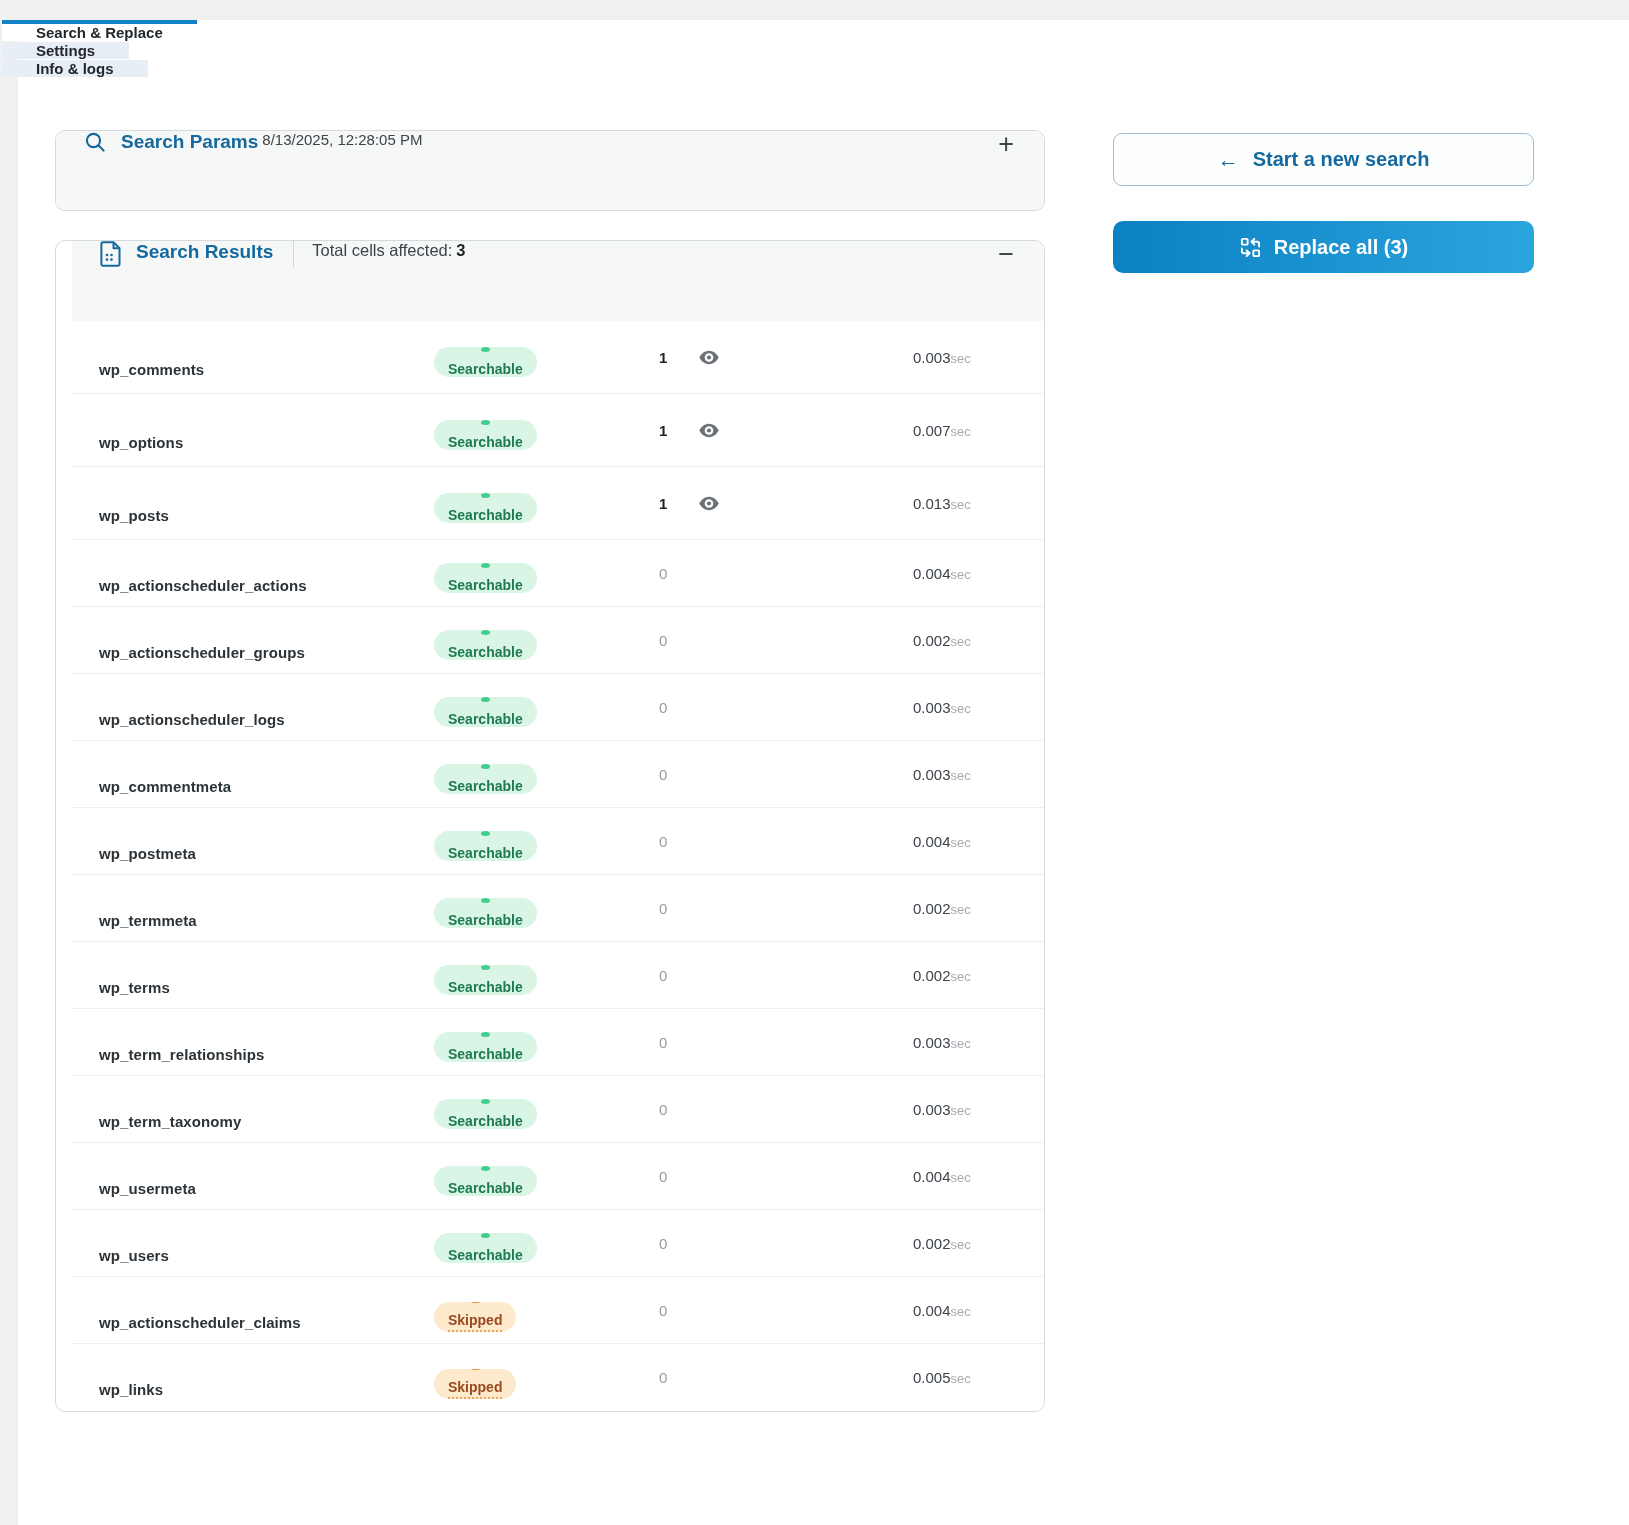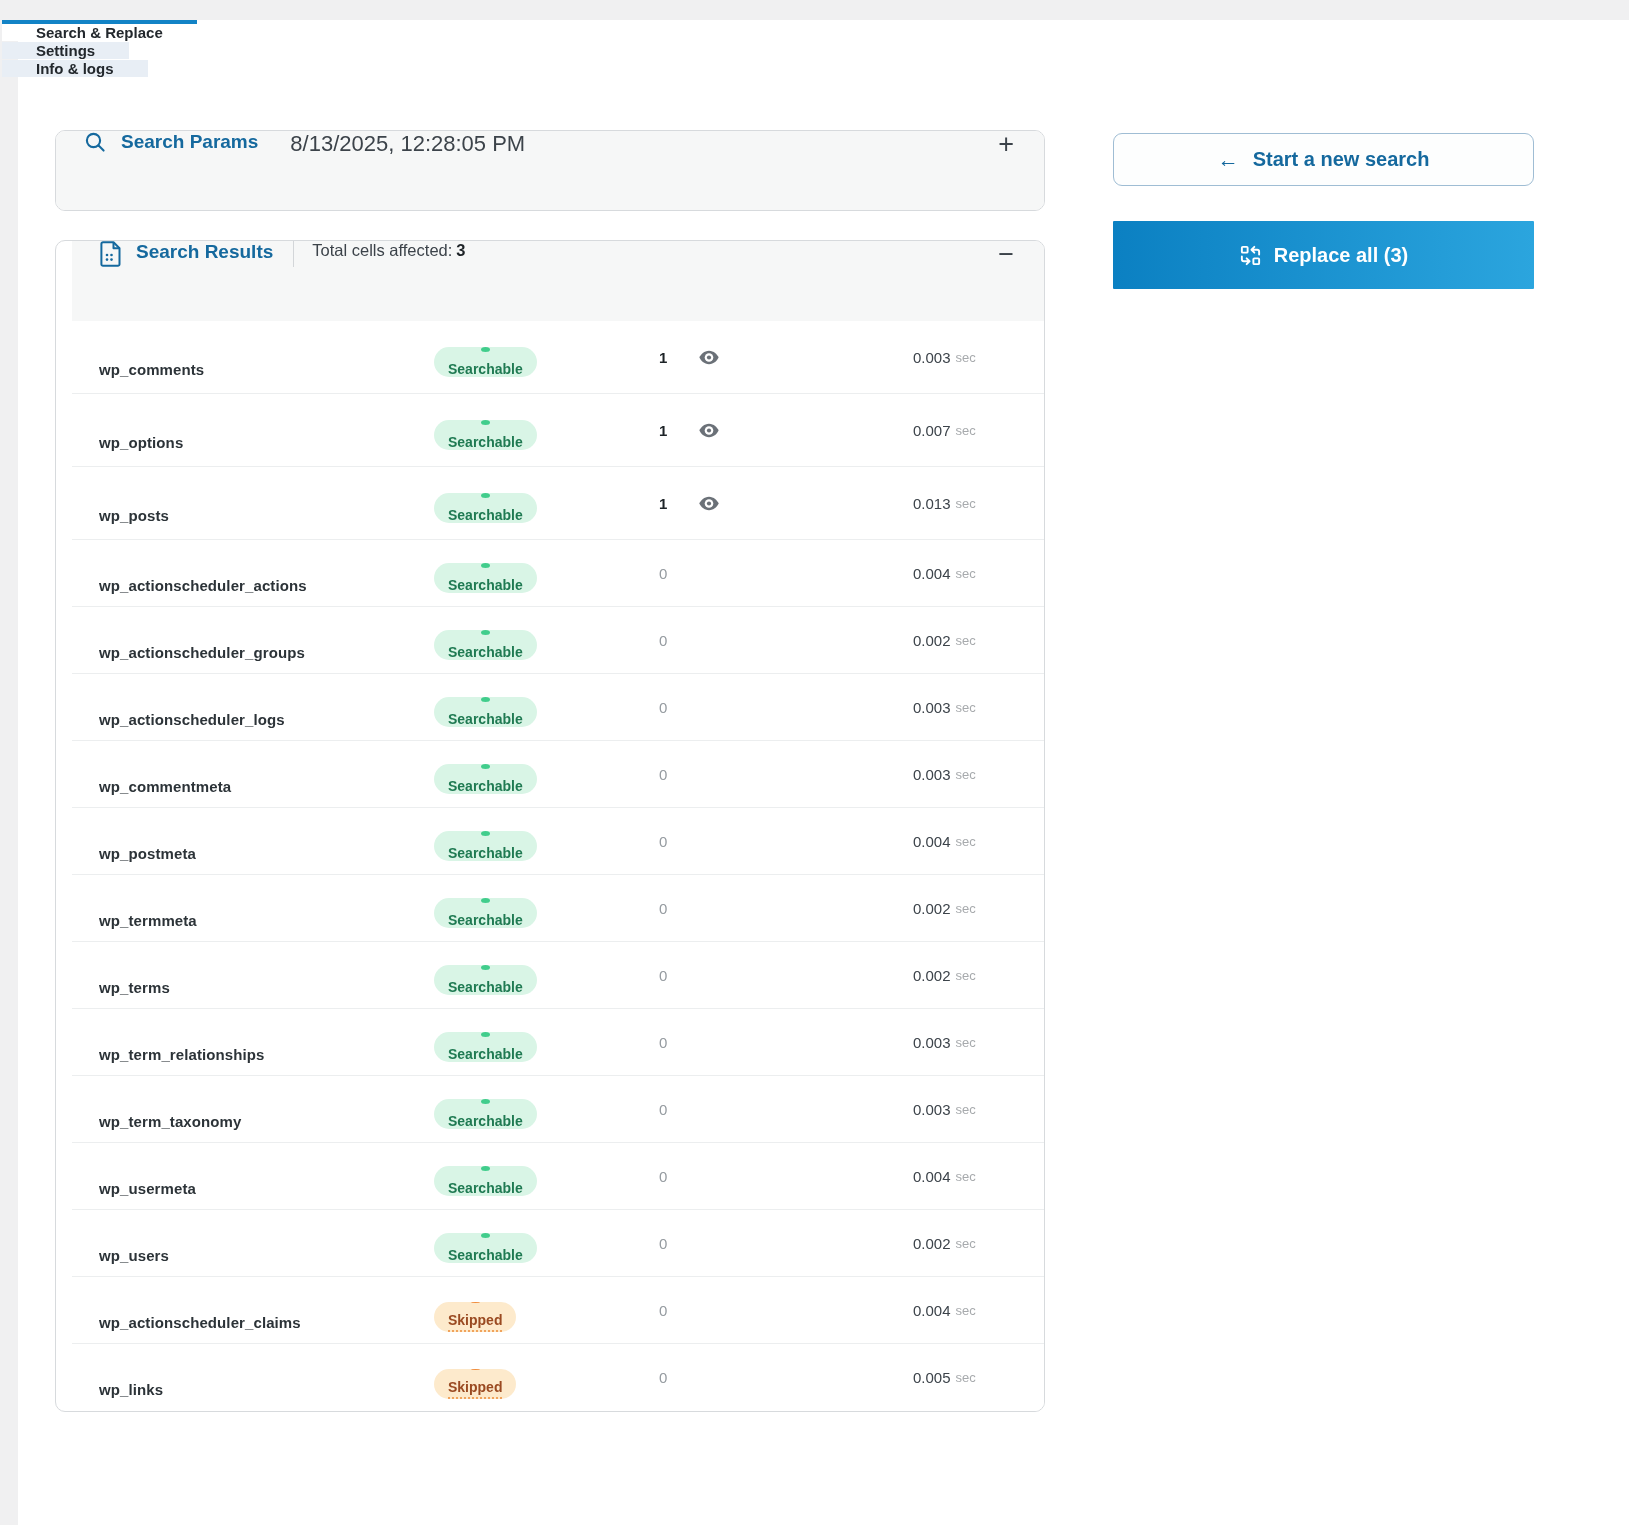--- a/index.html
+++ b/index.html
@@ -36,21 +36,21 @@
 
   .panel-head {
     height:80px; background:var(--panel-gray,#f6f7f7);
     display:flex; align-items:flex-start; padding:0 30px 0 28px; cursor:pointer;
   }
   .panel.params .panel-head { height:79px; }
   .panel-title {
     font-size:19px; font-weight:700; color:var(--accent,#15699e);
     margin-left:14px; white-space:nowrap;
   }
-  .panel-meta { font-size:22px; color:var(--text-mid,#3c434a); margin-left:32px; }
+  .panel-meta { font-size:15px; color:var(--text-mid,#3c434a); margin-left:4px; }
   .vdiv { width:1px; height:26px; background:#d3d6d9; margin:0 18px 0 20px; }
   .total-wrap { font-size:16.5px; color:var(--text-mid,#3c434a); display:flex; gap:4px; align-items:baseline; }
   .total-val { font-weight:700; color:#1d2327; }
   .toggle {
     margin-left:auto; font-size:27px; font-weight:300; color:#3c434a;
     line-height:1; cursor:pointer; user-select:none;
   }
 
   
   .thead {
@@ -82,36 +82,36 @@
   .badge.searchable .dot { background:var(--searchable-dot,#41cd8c); }
   .badge.skipped { background:var(--skipped-bg,#fdeacc); color:var(--skipped-text,#9a4a21); }
   .badge.skipped .dot { background:var(--skipped-dot,#f08c3c); }
   .badge.skipped .badge-label { border-bottom:2px dotted #f0a35c; padding-bottom:2px; }
 
   .ccell { display:flex; align-items:center; gap:32px; }
   .cnum { font-size:15px; font-weight:700; color:#1d2327; padding-left:3px; }
   .cnum.zero { font-weight:400; color:var(--zero,#959ba0); }
   .eye { display:inline-flex; cursor:pointer; }
 
-  .dcell { display:flex; align-items:center; gap:5px; }
+  .dcell { display:flex; align-items:flex-end; }
   .dnum { font-size:15px; color:var(--text-mid,#3c434a); }
   .dunit { font-size:13px; color:var(--muted,#a7aaad); }
 
   
   .btn-new {
     position:absolute; left:1113px; top:133px; width:421px; height:53px;
     background:#fdfefe; border:1px solid #9fbdd4; border-radius:9px;
     display:flex; align-items:center; justify-content:center; gap:14px;
     font-size:20px; font-weight:700; color:var(--accent,#15699e); cursor:pointer;
   }
   .btn-new .arrow { font-weight:400; font-size:21px; }
   .btn-replace {
-    position:absolute; left:1113px; top:221px; width:421px; height:68px;
+    position:absolute; left:1113px; top:221px; width:421px; height:52px;
     background:linear-gradient(90deg,var(--replace-grad-a,#0b80c2),var(--replace-grad-b,#2ba5de));
-    border:none; border-radius:1px;
+    border:none; border-radius:10px;
     display:flex; align-items:center; justify-content:center; gap:12px;
     font-size:20px; font-weight:700; color:#ffffff; cursor:pointer;
     font-family:"Liberation Sans","DejaVu Sans",sans-serif;
   }
   svg { display:block; }
 </style>
 </head>
 <body>
 
 <div class="content-bg"></div>

